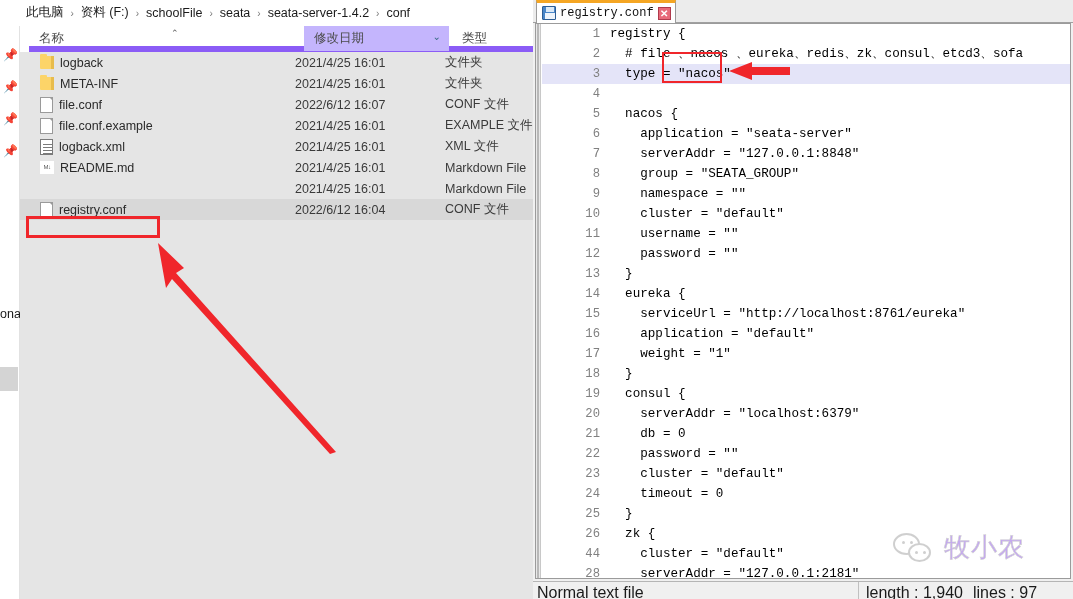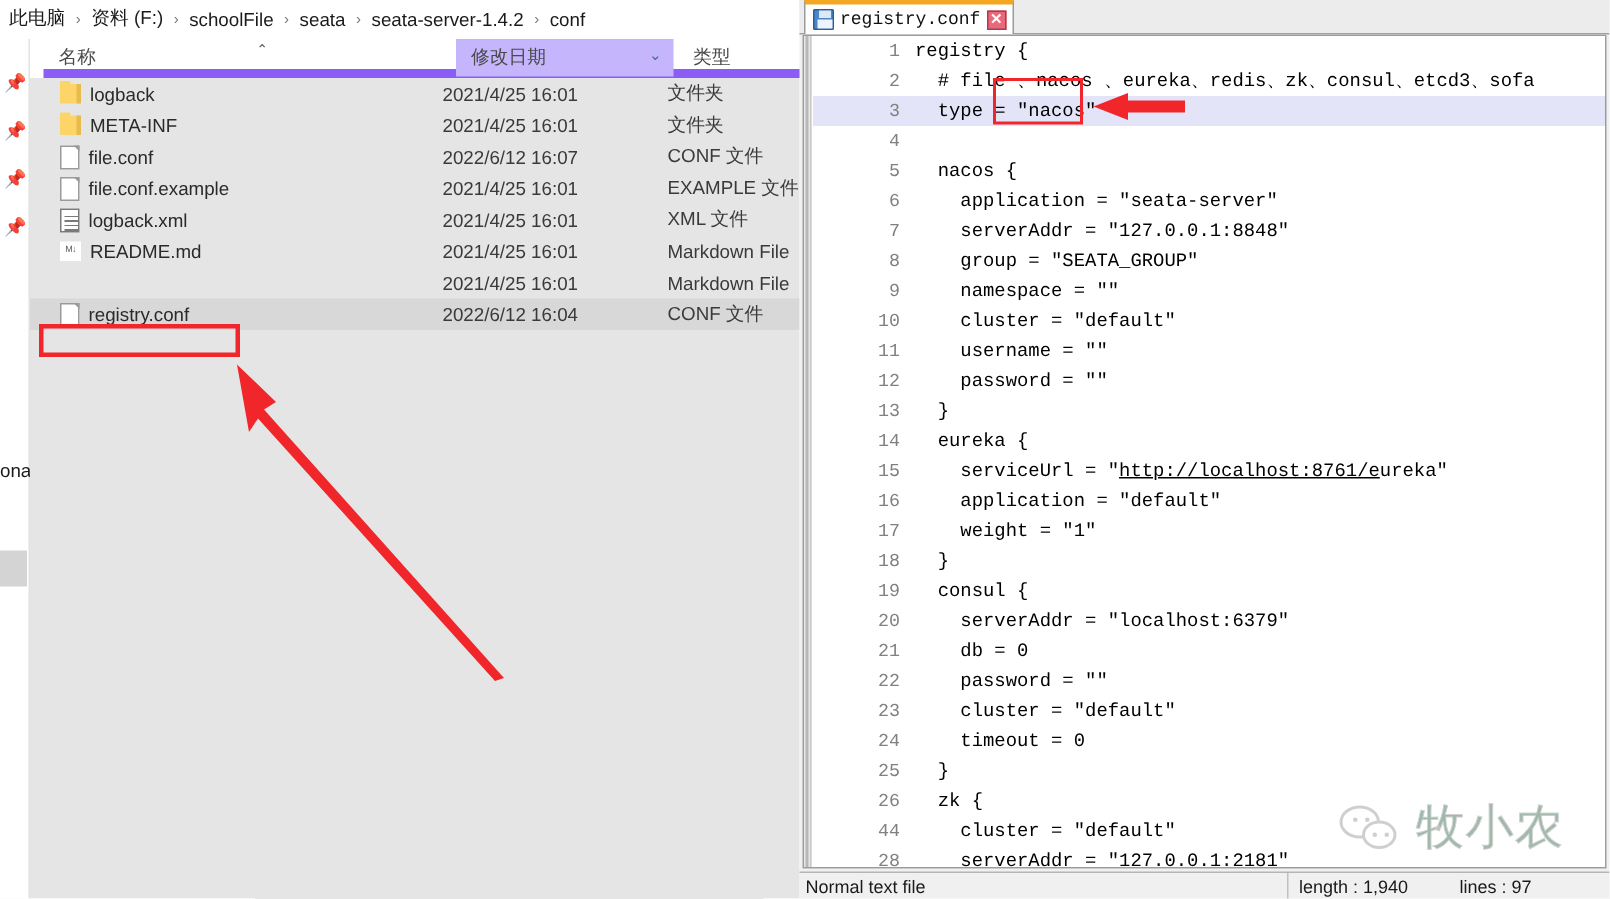--- a/index.html
+++ b/index.html
@@ -14,21 +14,21 @@
   
   #explorer {
     position: absolute; left: 0; top: 0;
     width: 533px; height: 599px;
     background: #ffffff;
   }
   #breadcrumb {
     position: absolute; left: 0; top: 0;
     width: 533px; height: 25px;
     display: flex; align-items: center;
-    padding-left: 4px;
+    padding-left: 24px;
     font-size: 12.5px; color: #1a1a1a;
     background: #ffffff;
     white-space: nowrap;
   }
   #breadcrumb .crumb { padding: 0 2px; }
   #breadcrumb .sep {
     color: #7a7a7a; font-size: 10px;
     padding: 0 5px 0 5px; position: relative; top: 1px;
   }
 
@@ -245,28 +245,28 @@
     position: absolute; left: 0; width: 58px;
     text-align: right;
     color: #808080;
     font-family: "Liberation Mono", monospace;
     font-size: 12.2px;
   }
   .ltext {
     position: absolute; left: 68px;
     color: #000000;
   }
-  .ltext .url { text-decoration: underline; }
+  .ltext .url { }
 
   #statusbar {
     position: absolute; left: 0; top: 581px;
     width: 540px; height: 18px;
     background: #f0f0f0;
     border-top: 1px solid #b5b5b5;
-    font-size: 12px; color: #1a1a1a;
+    font-size: 16px; color: #1a1a1a;
   }
   #status-left { position: absolute; left: 4px; top: 2px; }
   #status-len { position: absolute; left: 333px; top: 2px; }
   #status-lines { position: absolute; left: 440px; top: 2px; }
   #status-sep {
     position: absolute; left: 325px; top: 0;
     width: 1px; height: 18px; background: #c0c0c0;
   }
 
   
@@ -295,21 +295,21 @@
     border: 2px solid #8a8a8a; border-radius: 50%;
     background: #ffffff;
   }
   #wm-b2 .eye {
     position: absolute; width: 3px; height: 3px;
     border-radius: 50%; background: #8a8a8a; top: 6px;
   }
   #wm-b2 .eye.l { left: 5px; }
   #wm-b2 .eye.r { left: 13px; }
   #wm-text {
-    font-size: 32px; color: #14532d;
+    font-size: 26px; color: #6d28d9;
     font-family: Liberation Serif, serif;
     letter-spacing: 1px;
     -webkit-text-stroke: 0.6px #8f8f8f;
   }
 
   #overlay-svg {
     position: absolute; left: 0; top: 0;
     width: 1073px; height: 599px;
     pointer-events: none;
   }

